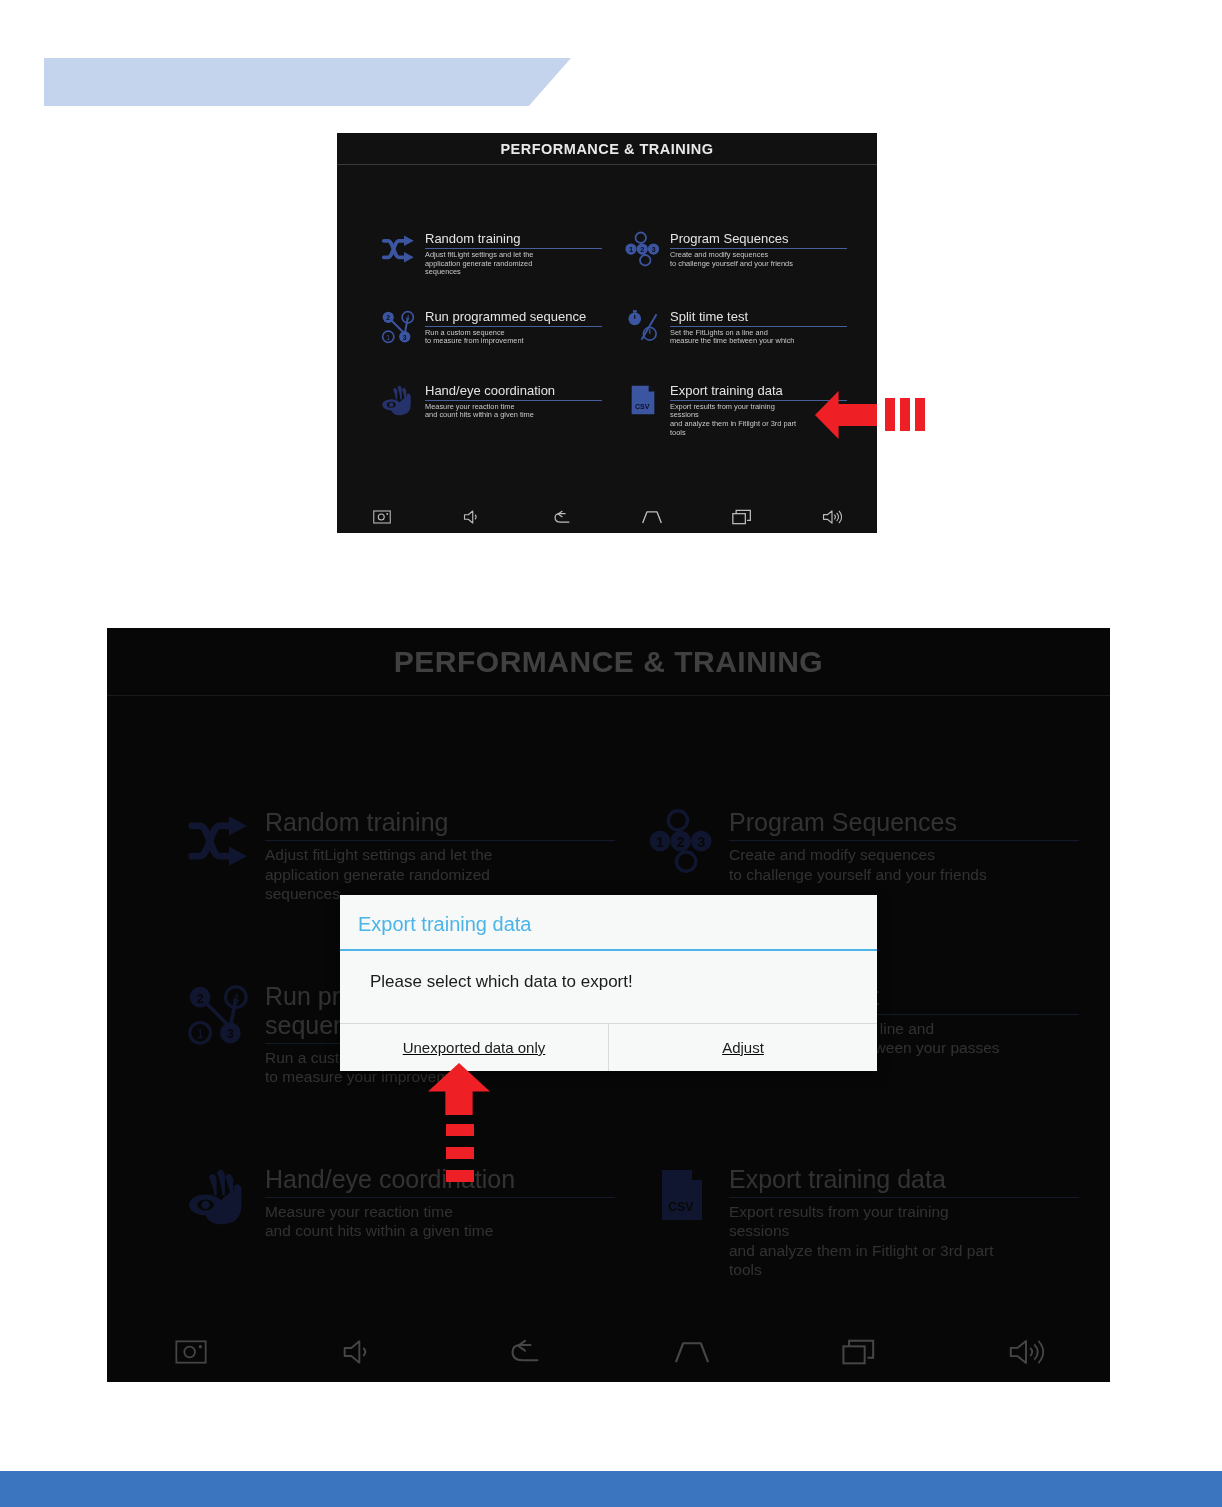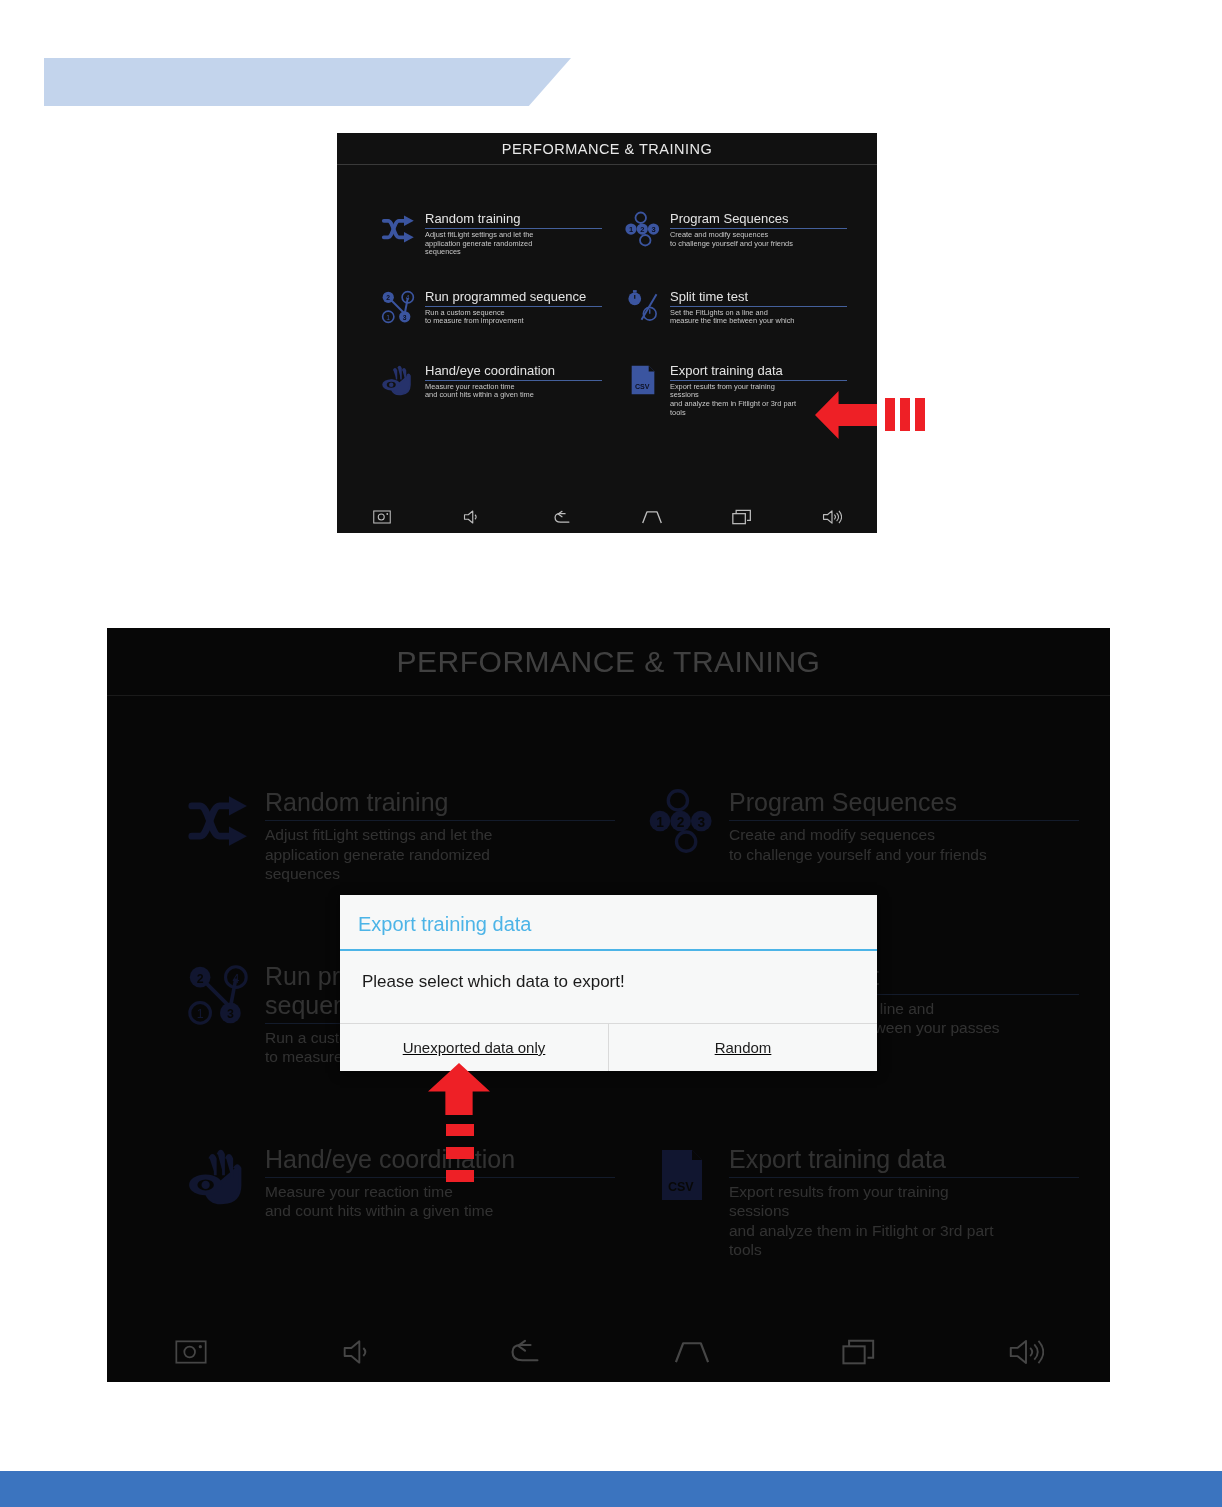--- a/index.html
+++ b/index.html
@@ -20,26 +20,26 @@
   .bottom-bar{
     position:absolute;left:0;top:1471px;width:1222px;height:36px;
     background:#3b74bf;
   }
 
   
   .shot{position:absolute;background:#111111;overflow:hidden;}
 
   .shot-title{
     width:100%;text-align:center;color:#e9e9e9;
-    font-weight:400;letter-spacing:.5px;
+    font-weight:700;letter-spacing:.5px;
     box-sizing:border-box;
   }
   .title-rule{width:100%;background:#3a3a3a;height:1px;}
 
-  .grid{position:absolute;display:grid;grid-template-columns:1fr 1fr;}
+  .grid{position:absolute;display:grid;grid-template-columns:1fr 1fr;margin-top:20px;}
   .cell{display:flex;align-items:flex-start;}
   .cell .ico{flex:none;display:flex;align-items:flex-start;justify-content:center;}
   .cell .txt{flex:1;min-width:0;}
   .cell .hd{color:#e4e4e4;font-weight:400;white-space:nowrap;}
   .cell .hdrule{border-bottom:1px solid #44609c;}
   .cell .sub{color:#c9c9c9;}
 
   
   .navbar{position:absolute;left:0;bottom:0;width:100%;display:flex;align-items:center;}
   .navbar .nb{flex:1;display:flex;align-items:center;justify-content:center;}
@@ -69,21 +69,21 @@
   .dialog{
     position:absolute;left:233px;top:267px;width:537px;
     background:#f7f8f8;
     box-shadow:0 2px 10px rgba(0,0,0,.6);
     display:flex;flex-direction:column;
   }
   .dlg-title{
     color:#4cb4e7;font-size:20px;padding:18px 18px 13px 18px;
     border-bottom:2px solid #4cb4e7;
   }
-  .dlg-body{color:#1b1b1b;font-size:17px;padding:21px 18px 31px 22px;}
+  .dlg-body{color:#1b1b1b;font-size:17px;padding:21px 18px 31px 30px;}
   .dlg-actions{display:flex;border-top:1px solid #dadada;text-decoration:underline;}
   .dlg-btn{
     flex:1;text-align:center;padding:15px 4px;font-size:15px;color:#1b1b1b;
     cursor:pointer;
   }
   .dlg-btn + .dlg-btn{border-left:1px solid #dadada;}
 
   
   .arrow-left{
     position:absolute;width:62px;height:48px;
@@ -426,21 +426,21 @@
     </span>
   </div>
 
   <div class="dim"></div>
 
   <div class="dialog">
     <div class="dlg-title">Export training data</div>
     <div class="dlg-body">Please select which data to export!</div>
     <div class="dlg-actions">
       <div class="dlg-btn">Unexported data only</div>
-      <div class="dlg-btn">Random</div>
+      <div class="dlg-btn">Adjust</div>
     </div>
   </div>
 </div>
 
 <div class="arrow-up" style="left:428px;top:1063px;"></div>
 <div class="dash-v" style="left:446px;top:1124px;width:28px;"></div>
 <div class="dash-v" style="left:446px;top:1147px;width:28px;"></div>
 <div class="dash-v" style="left:446px;top:1170px;width:28px;"></div>
 
 </body></html>

